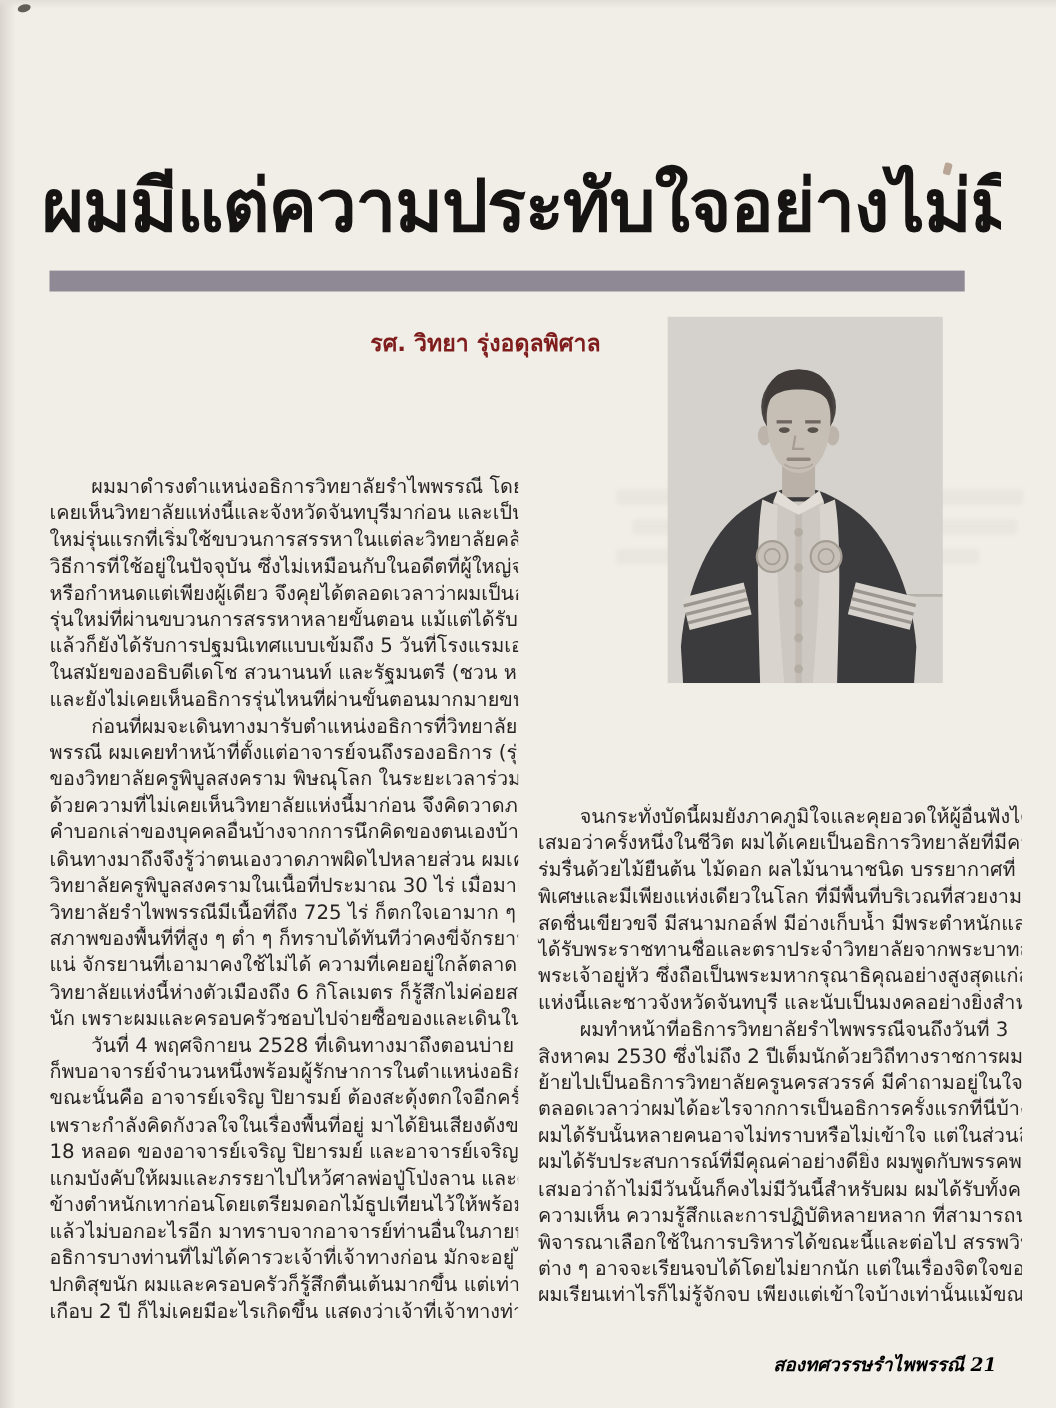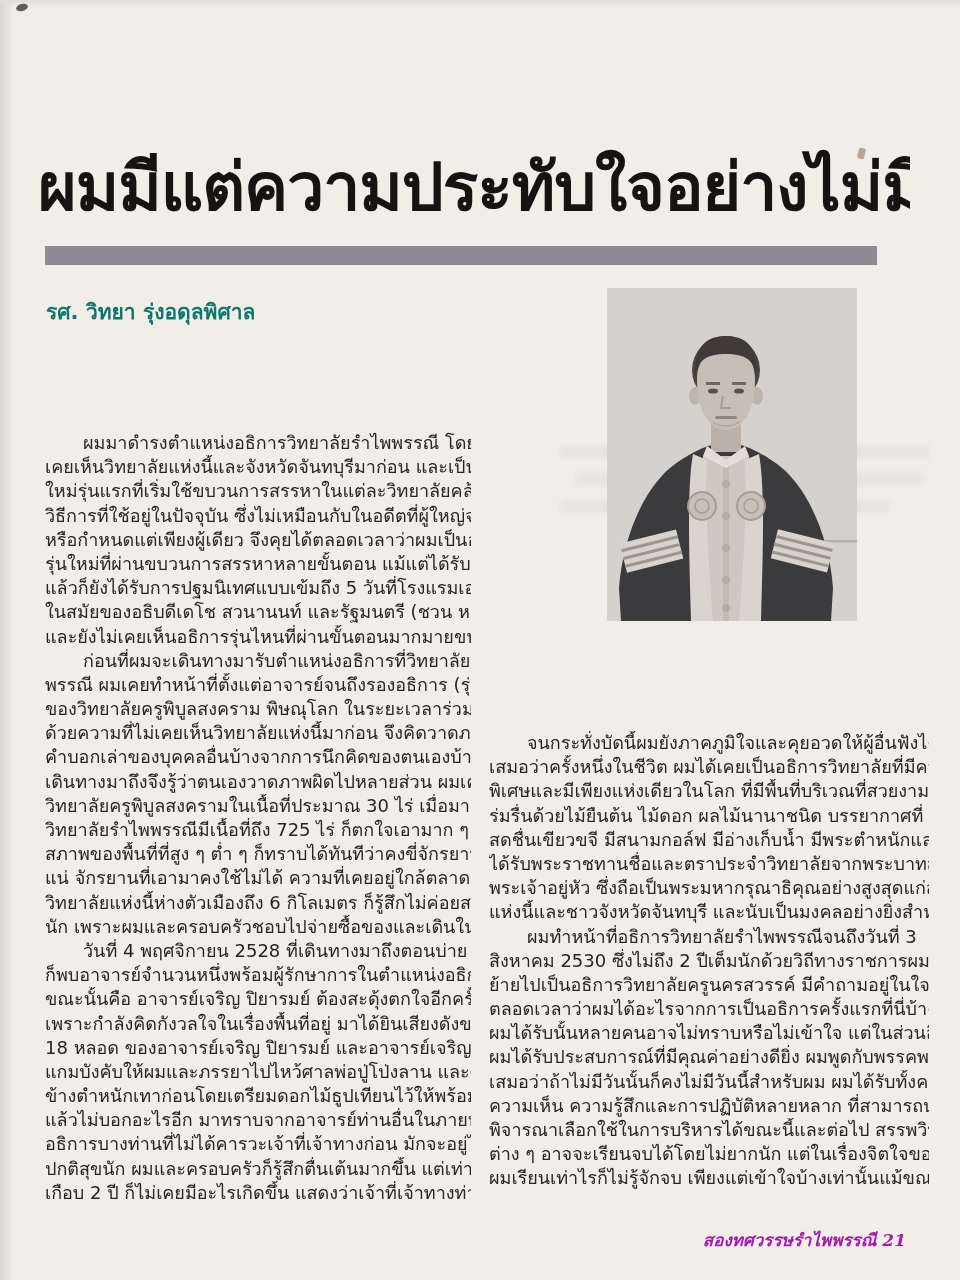--- a/index.html
+++ b/index.html
@@ -30,21 +30,21 @@
   }
   .headline-mark{
     position:absolute;left:858px;top:148px;width:7px;height:11px;
     background:#8a6a52;opacity:.55;border-radius:2px;transform:rotate(14deg);
   }
   .headline-bar{
     position:absolute;left:45px;top:246px;width:832px;height:19px;
   }
   .author{
     position:absolute;left:46px;top:295px;width:500px;
-    font-size:21px;font-weight:bold;color:#0f766e;white-space:nowrap;
+    font-size:21px;font-weight:bold;color:#7f1d1d;white-space:nowrap;text-align:right;
   }
   .photo{
     position:absolute;left:607px;top:288px;width:250px;height:333px;
     background:#d7d4cf;overflow:hidden;
   }
   .photo svg{display:block;}
   .bleed{
     position:absolute;background:#8a8177;opacity:.07;border-radius:3px;
     filter:blur(2px);
   }
@@ -55,21 +55,21 @@
   .col-right{left:489px;top:731px;width:440px;height:486px;}
   .line{
     font-size:18px;line-height:24.2px;height:24.2px;
     white-space:nowrap;overflow:hidden;
   }
   .line.first{padding-left:38px;}
   .footer{
     position:absolute;right:54px;top:1226px;
     font-family:"DejaVu Serif","Liberation Serif",serif;
     font-style:italic;font-weight:bold;
-    font-size:17px;color:#a21caf;white-space:nowrap;
+    font-size:17px;color:#000000;white-space:nowrap;
   }
 </style>
 </head>
 <body>
 
 <div class="page" style="background: rgb(241, 238, 232);">
 
   <div class="edge-left"></div>
   <div class="edge-top"></div>
   <div class="speck"></div>
@@ -180,22 +180,22 @@
         <div class="line">แล้วไม่บอกอะไรอีก มาทราบจากอาจารย์ท่านอื่นในภายหลังว่า</div>
         <div class="line">อธิการบางท่านที่ไม่ได้คารวะเจ้าที่เจ้าทางก่อน มักจะอยู่ไม่ค่อย</div>
         <div class="line">ปกติสุขนัก ผมและครอบครัวก็รู้สึกตื่นเต้นมากขึ้น แต่เท่าที่อยู่มา</div>
         <div class="line">เกือบ 2 ปี ก็ไม่เคยมีอะไรเกิดขึ้น แสดงว่าเจ้าที่เจ้าทางท่านให้</div>
       </div>
     </div>
   <div class="col col-right">
       <div class="para">
         <div class="line first">จนกระทั่งบัดนี้ผมยังภาคภูมิใจและคุยอวดให้ผู้อื่นฟังได้</div>
         <div class="line">เสมอว่าครั้งหนึ่งในชีวิต ผมได้เคยเป็นอธิการวิทยาลัยที่มีความ</div>
+        <div class="line">ร่มรื่นด้วยไม้ยืนต้น   ไม้ดอก   ผลไม้นานาชนิด   บรรยากาศที่</div>
         <div class="line">พิเศษและมีเพียงแห่งเดียวในโลก    ที่มีพื้นที่บริเวณที่สวยงาม</div>
-        <div class="line">ร่มรื่นด้วยไม้ยืนต้น   ไม้ดอก   ผลไม้นานาชนิด   บรรยากาศที่</div>
         <div class="line">สดชื่นเขียวขจี  มีสนามกอล์ฟ  มีอ่างเก็บน้ำ  มีพระตำหนักและ</div>
         <div class="line">ได้รับพระราชทานชื่อและตราประจำวิทยาลัยจากพระบาทสมเด็จ</div>
         <div class="line">พระเจ้าอยู่หัว ซึ่งถือเป็นพระมหากรุณาธิคุณอย่างสูงสุดแก่สถาบัน</div>
         <div class="line">แห่งนี้และชาวจังหวัดจันทบุรี  และนับเป็นมงคลอย่างยิ่งสำหรับ</div>
       </div>
       <div class="para">
         <div class="line first">ผมทำหน้าที่อธิการวิทยาลัยรำไพพรรณีจนถึงวันที่    3</div>
         <div class="line">สิงหาคม 2530 ซึ่งไม่ถึง 2 ปีเต็มนักด้วยวิถีทางราชการผมต้อง</div>
         <div class="line">ย้ายไปเป็นอธิการวิทยาลัยครูนครสวรรค์ มีคำถามอยู่ในใจของผม</div>
         <div class="line">ตลอดเวลาว่าผมได้อะไรจากการเป็นอธิการครั้งแรกที่นี่บ้าง สิ่งที่</div>

